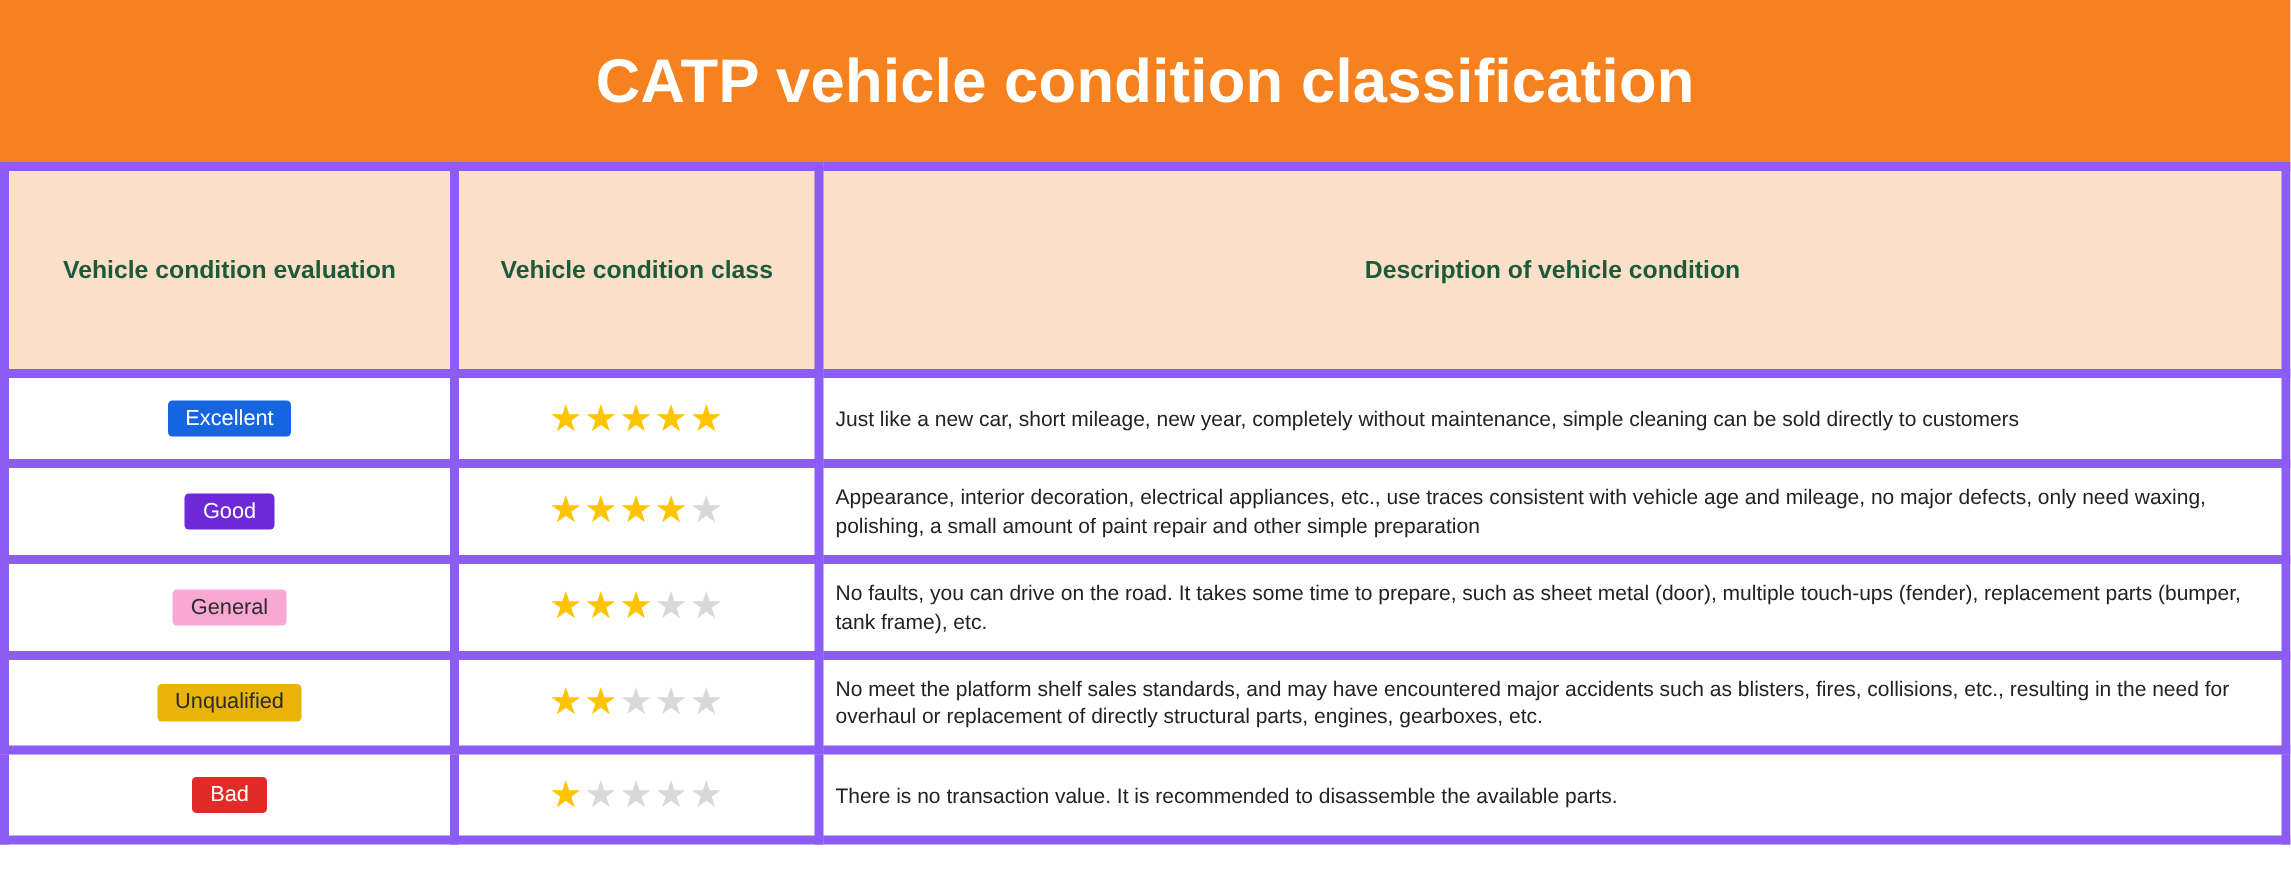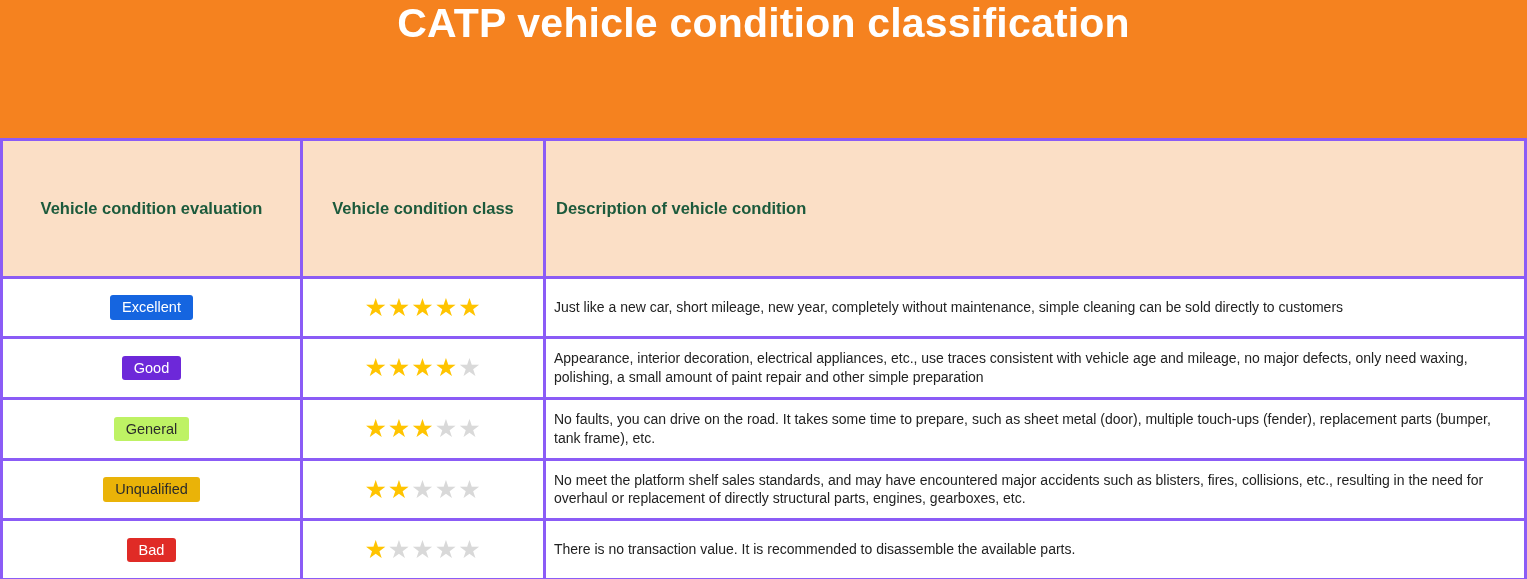--- a/index.html
+++ b/index.html
@@ -13,57 +13,57 @@
     font-family: "Liberation Sans", sans-serif;
     overflow: hidden;
   }
   .sheet {
     width: 1527px;
     height: 579px;
     position: relative;
     background: #ffffff;
   }
   .title-bar {
-    height: 138px;
+    height: 108px;
     background: #F5821F;
     display: flex;
-    align-items: flex-start;
+    align-items: center;
     justify-content: center;
     box-sizing: border-box;
   }
   .title-bar .title {
     color: #ffffff;
     font-size: 41px;
     font-weight: bold;
     letter-spacing: 0.2px;
     text-align: center;
     font-family: "Liberation Sans", sans-serif;
   }
   table.grid {
     width: 100%;
     border-collapse: collapse;
     table-layout: fixed;
   }
   table.grid th, table.grid td {
-    border: 3px solid #8b5cf6;
+    border: 6px solid #8b5cf6;
     vertical-align: middle;
     margin-top: 15px;
   }
   thead th {
     background: #FBDFC6;
     color: #1C5A3C;
     font-size: 16.5px;
     font-weight: bold;
     height: 138px;
     padding: 0 10px;
     box-sizing: border-box;
   }
   th.col-eval { width: 300px; text-align: center; }
   th.col-class { width: 243px; text-align: center; }
-  th.col-desc { text-align: left; }
+  th.col-desc { text-align: center; }
 
   tbody td { background: #ffffff; }
   td.c-eval { width: 300px; text-align: center; padding: 6px 16px; }
   td.c-class { width: 243px; text-align: center; padding: 6px 8px; }
   td.c-desc {
     padding: 10px 8px 10px 8px;
     font-size: 14px;
     color: #222222;
     line-height: 1.35;
     text-align: left;
@@ -112,21 +112,21 @@
           <td class="c-eval"><span class="badge" style="background: rgb(21, 101, 224); color: rgb(255, 255, 255);">Excellent</span></td>
           <td class="c-class"><span class="stars"><span class="star-on">★</span><span class="star-on">★</span><span class="star-on">★</span><span class="star-on">★</span><span class="star-on">★</span></span></td>
           <td class="c-desc">Just like a new car, short mileage, new year, completely without maintenance, simple cleaning can be sold directly to customers</td>
         </tr>
         <tr class="r1">
           <td class="c-eval"><span class="badge" style="background: #6d28d9; color: rgb(255, 255, 255);">Good</span></td>
           <td class="c-class"><span class="stars"><span class="star-on">★</span><span class="star-on">★</span><span class="star-on">★</span><span class="star-on">★</span><span class="star-off">★</span></span></td>
           <td class="c-desc">Appearance, interior decoration, electrical appliances, etc., use traces consistent with vehicle age and mileage, no major defects, only need waxing, polishing, a small amount of paint repair and other simple preparation</td>
         </tr>
         <tr class="r2">
-          <td class="c-eval"><span class="badge" style="background: #bef264; color: rgb(43, 43, 43);">General</span></td>
+          <td class="c-eval"><span class="badge" style="background: #f9a8d4; color: rgb(43, 43, 43);">General</span></td>
           <td class="c-class"><span class="stars"><span class="star-on">★</span><span class="star-on">★</span><span class="star-on">★</span><span class="star-off">★</span><span class="star-off">★</span></span></td>
           <td class="c-desc">No faults, you can drive on the road. It takes some time to prepare, such as sheet metal (door), multiple touch-ups (fender), replacement parts (bumper, tank frame), etc.</td>
         </tr>
         <tr class="r3">
           <td class="c-eval"><span class="badge" style="background: #eab308; color: rgb(43, 43, 43);">Unqualified</span></td>
           <td class="c-class"><span class="stars"><span class="star-on">★</span><span class="star-on">★</span><span class="star-off">★</span><span class="star-off">★</span><span class="star-off">★</span></span></td>
           <td class="c-desc">No meet the platform shelf sales standards, and may have encountered major accidents such as blisters, fires, collisions, etc., resulting in the need for overhaul or replacement of directly structural parts, engines, gearboxes, etc.</td>
         </tr>
         <tr class="r4">
           <td class="c-eval"><span class="badge" style="background: rgb(224, 43, 38); color: rgb(255, 255, 255); text-align: right;">Bad</span></td>

